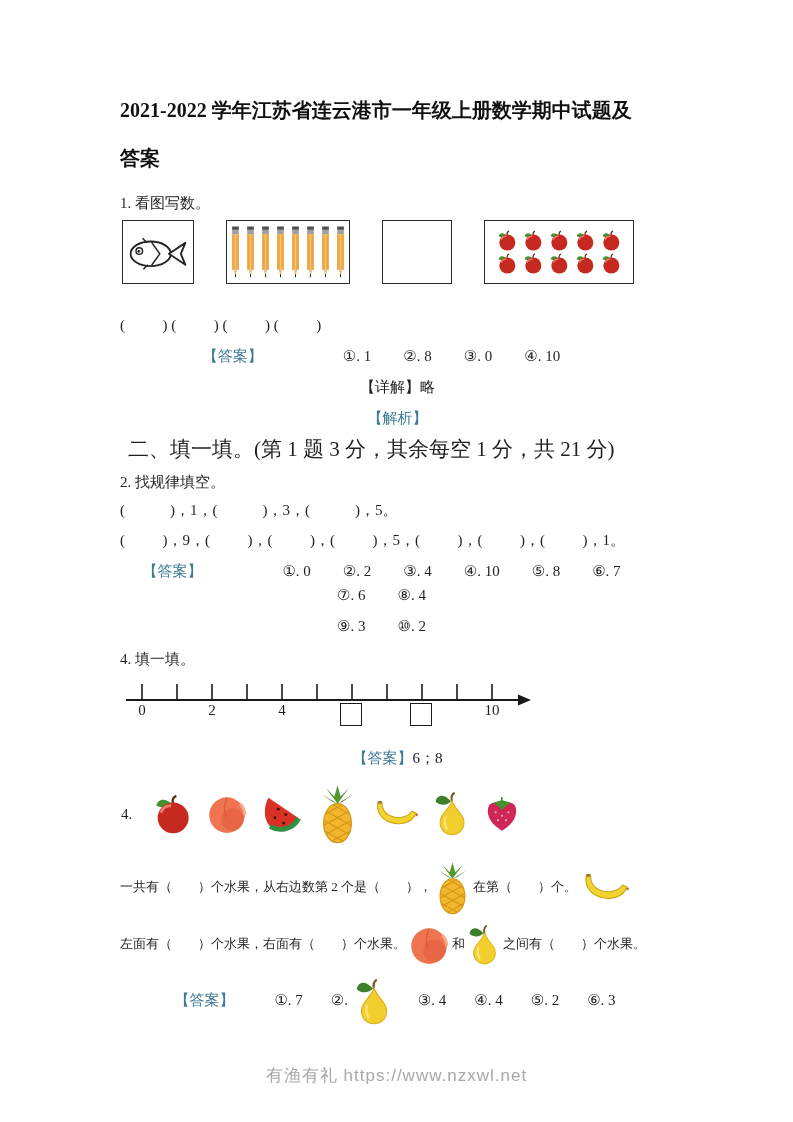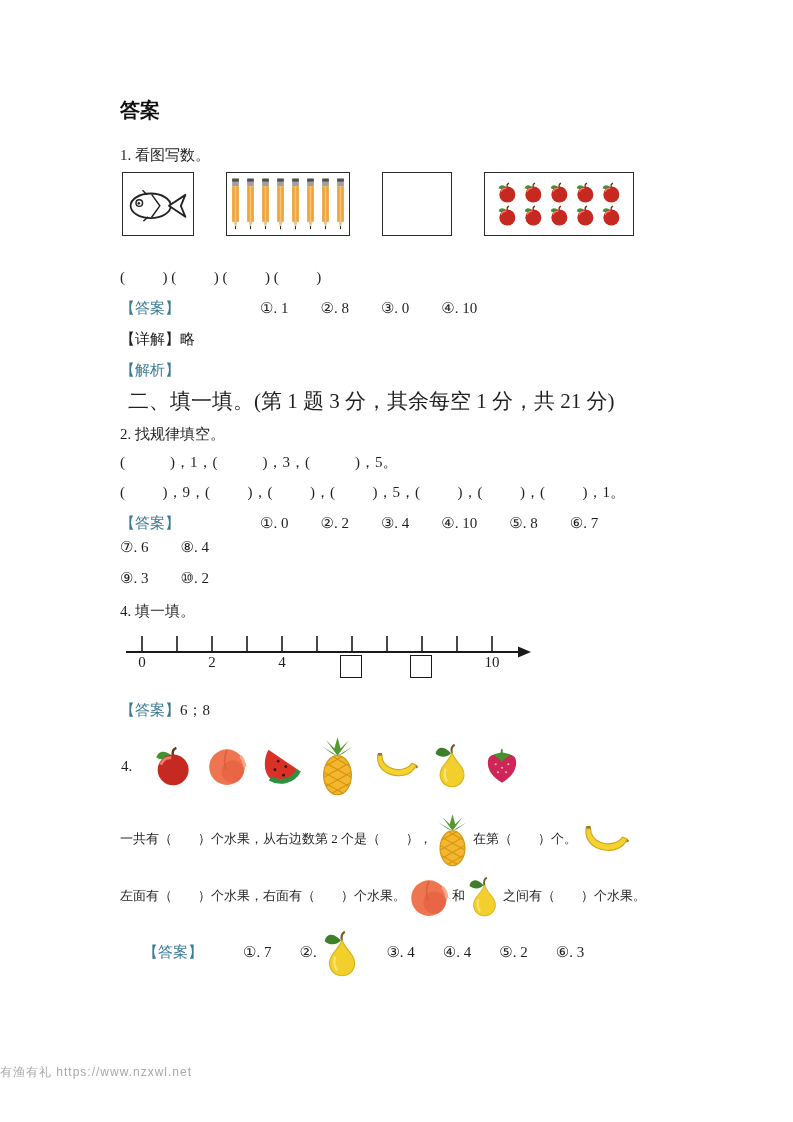--- a/index.html
+++ b/index.html
@@ -13,48 +13,49 @@
   .title { font-size:20px; font-weight:600; line-height:48px; color:#111; margin:0 0 4px 0; }
   .qlabel { font-size:15px; line-height:22px; margin:10px 0 6px 0; }
   .section-header { font-size:21px; line-height:24px; margin:4px 0 4px 8px; }
   .boxes-row { display:flex; gap:32px; margin:2px 0 30px 2px; }
   .pic-box { border:1.6px solid #2a2a2a; height:64px; display:flex; align-items:center; justify-content:center; background:#fff; }
   .pic-box.fish { width:72px; }
   .pic-box.pencil { width:124px; gap:6px; }
   .pic-box.none { width:70px; }
   .pic-box.apple { width:150px; flex-wrap:wrap; gap:2px 6px; padding:4px 8px; align-content:center; }
   .blanks { font-size:15px; line-height:22px; margin:0 0 8px 0; white-space:pre-wrap; }
-  .ans-line { font-size:15px; line-height:24px; margin:0 0 7px 0; min-height:24px; }
+  .ans-line { font-size:15px; line-height:24px; margin:0 0 7px 0; min-height:24px;text-align:center; }
   .marker { color:var(--marker-color); }
   .ans-item { display:inline-block; margin-right:32px; }
   .ans-list.indent .ans-item:first-child, .indent-gap { margin-left:40px; }
   .icon { display:inline-block; vertical-align:middle; line-height:0; }
   .icon svg { display:block; }
   .numberline { position:relative; width:440px; height:56px; margin:6px 0 8px 4px; }
   .nl-label { position:absolute; top:26px; width:28px; text-align:center; font-size:15px; color:var(--ink); }
   .nl-box { position:absolute; top:27px; width:22px; height:23px; border:1.5px solid #1a1a1a; background:#fff; }
   .fruit-row { display:flex; align-items:center; gap:15px; margin:8px 0 10px 1px; min-height:72px; }
   .fruit-row .qnum { font-size:15px; margin-right:6px; align-self:center; }
   .fruit-row .icons { display:flex; align-items:center; gap:15px; }
   .q4text { font-size:13px; line-height:30px; margin:8px -30px 6px 0; white-space:pre-wrap; }
   .q4text .icon { margin:0 3px; }
   .q4ans { margin-top:12px;margin-left:23px; }
   .ansseg .seg-text { display:inline-block; margin-right:28px; white-space:pre-wrap; }
   .ansseg .seg-text.pre-icon { margin-right:3px; }
   .ansseg .icon { margin-right:26px; }
-  .footer { position:absolute; left:0; right:0; top:1064px; text-align:left;
-    font-family:"Liberation Sans","DejaVu Sans",sans-serif; font-size:12px;
+  .footer { position:absolute; left:0; right:0; top:1064px; text-align:center;
+    font-family:"Liberation Sans","DejaVu Sans",sans-serif; font-size:17px;
     letter-spacing:1px; color:var(--footer-color); }
 </style>
 </head>
 <body>
 
 <div class="page">
 
   <div class="title">
+    <div>2021-2022 学年江苏省连云港市一年级上册数学期中试题及</div>
     <div>答案</div>
   </div>
 
   <p class="qlabel">1. 看图写数。</p>
 
   <div class="boxes-row">
       <div class="pic-box fish">
         <span class="icon icon-fish">
           <svg viewBox="0 0 72 46" width="66" height="42">
             <ellipse cx="28" cy="25" rx="22" ry="13.5" fill="#fff" stroke="#222" stroke-width="2"></ellipse>

